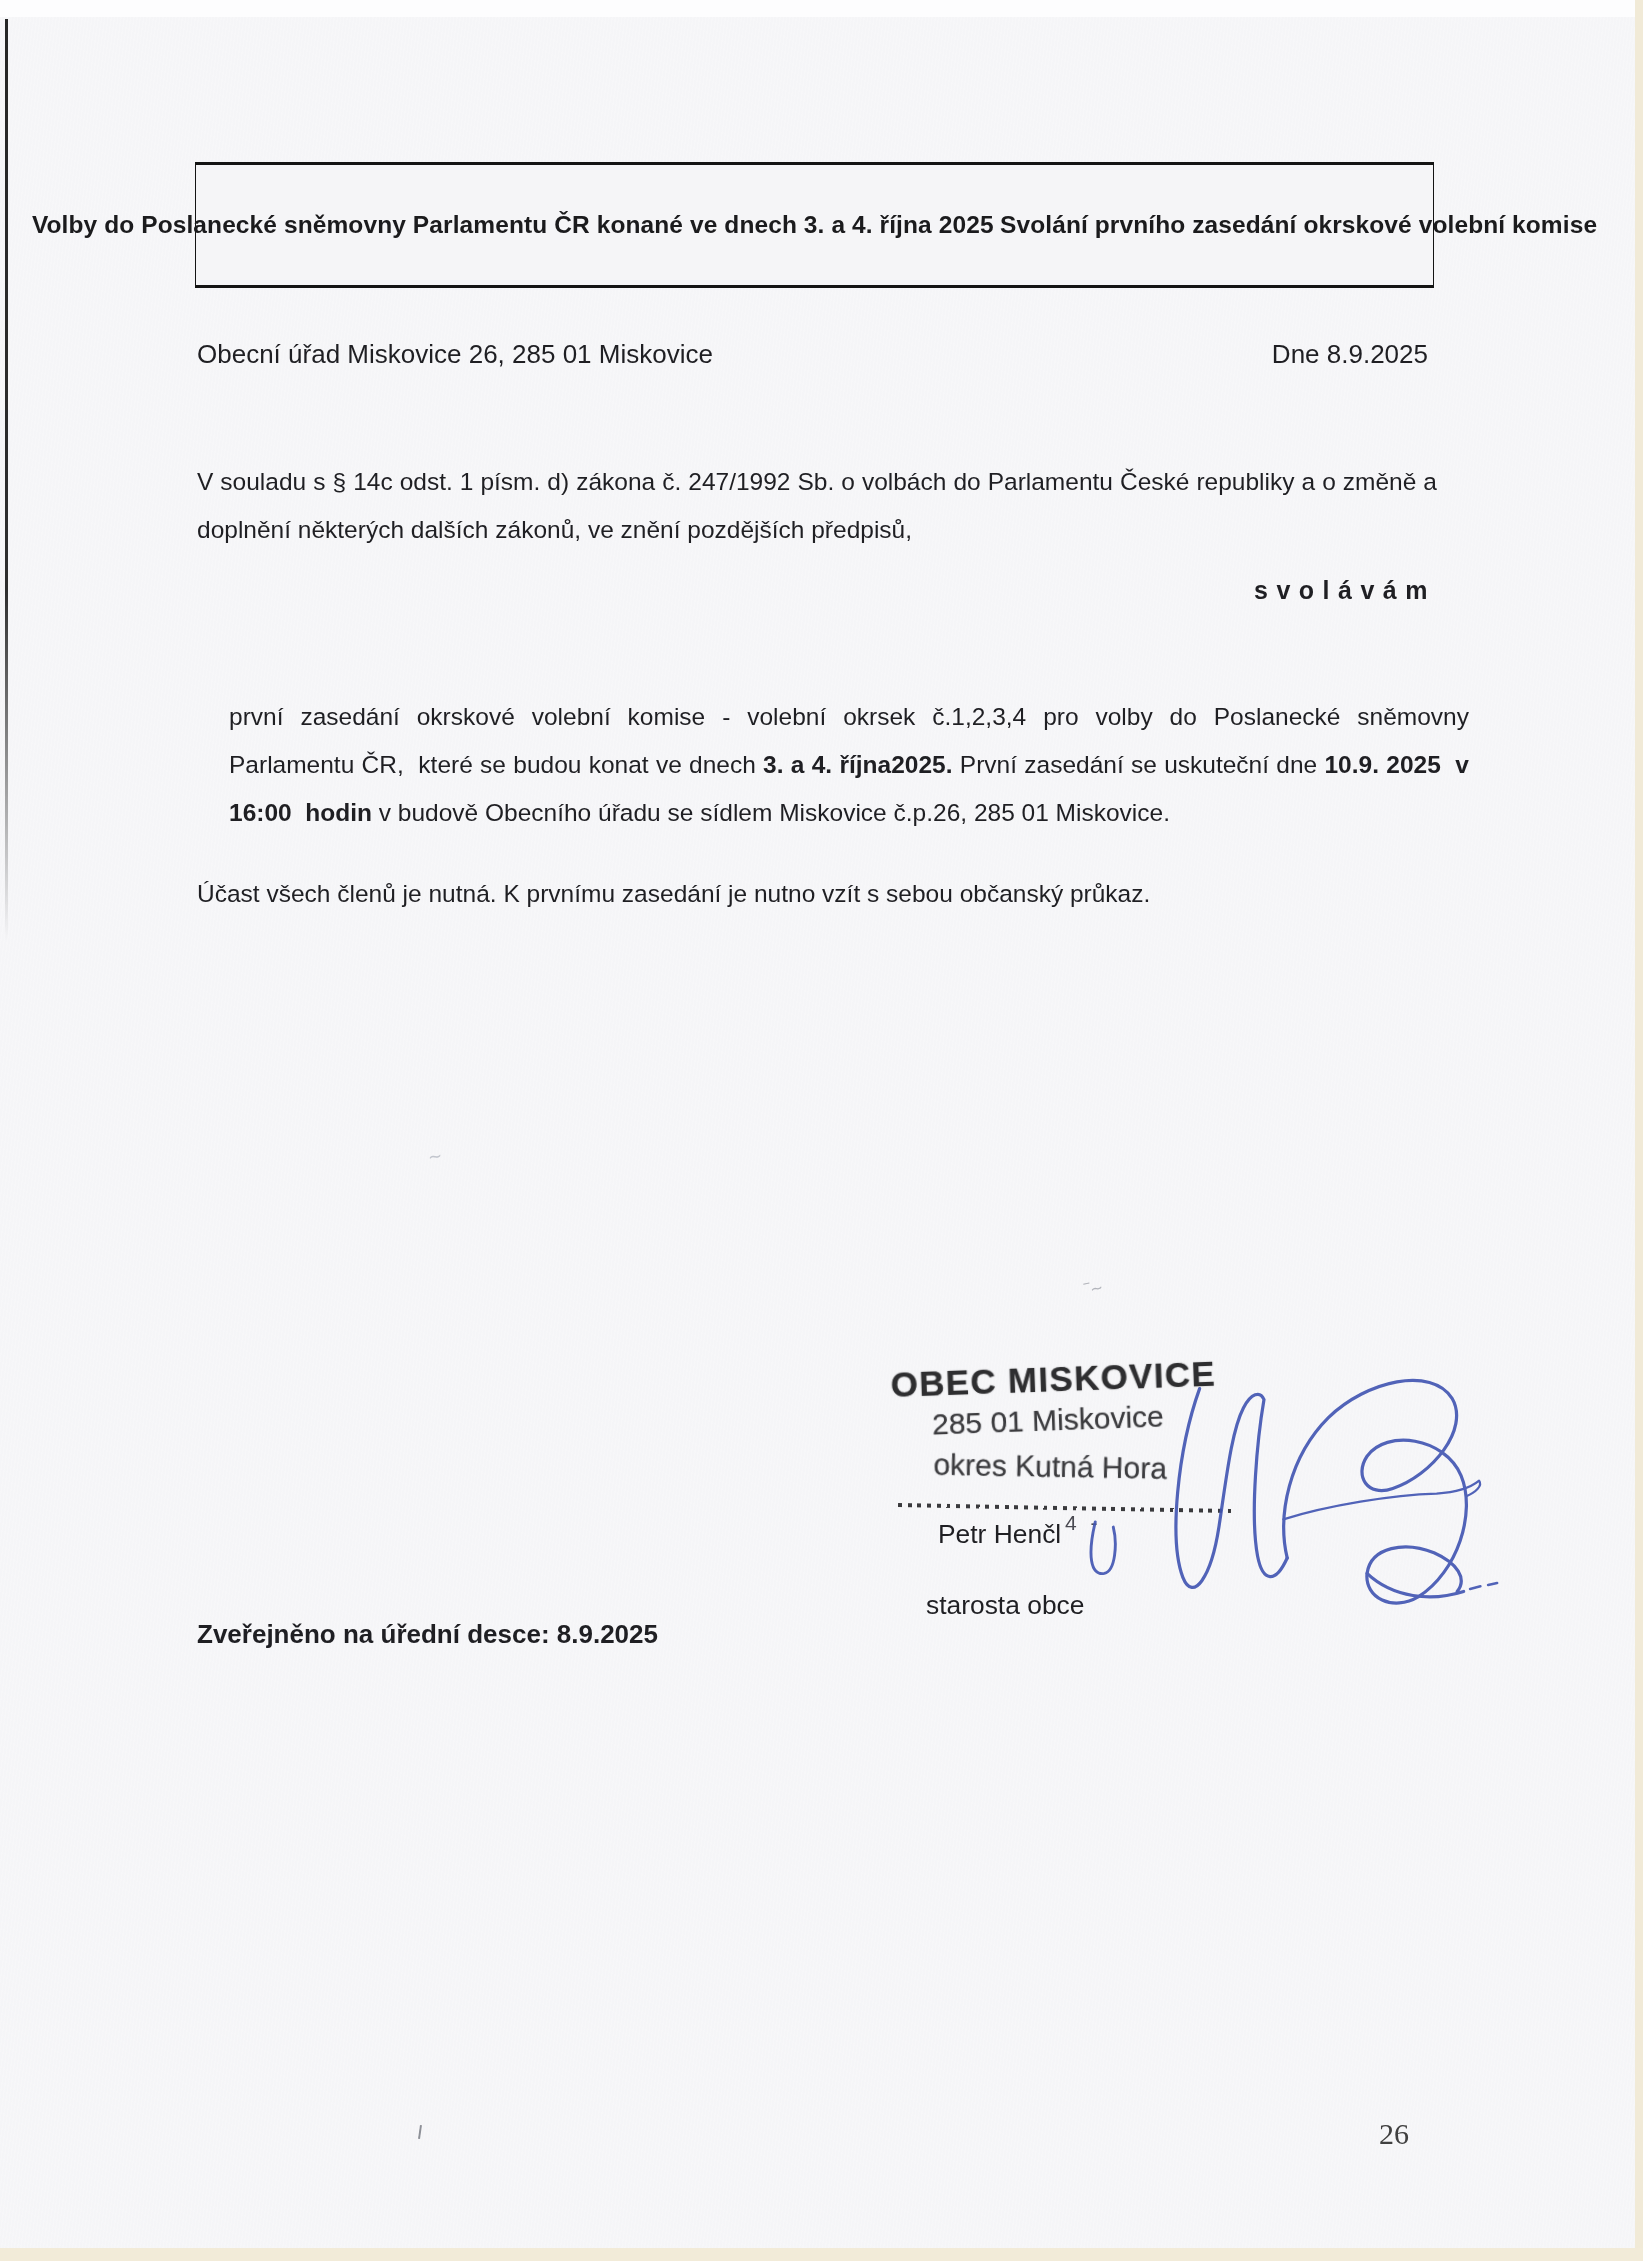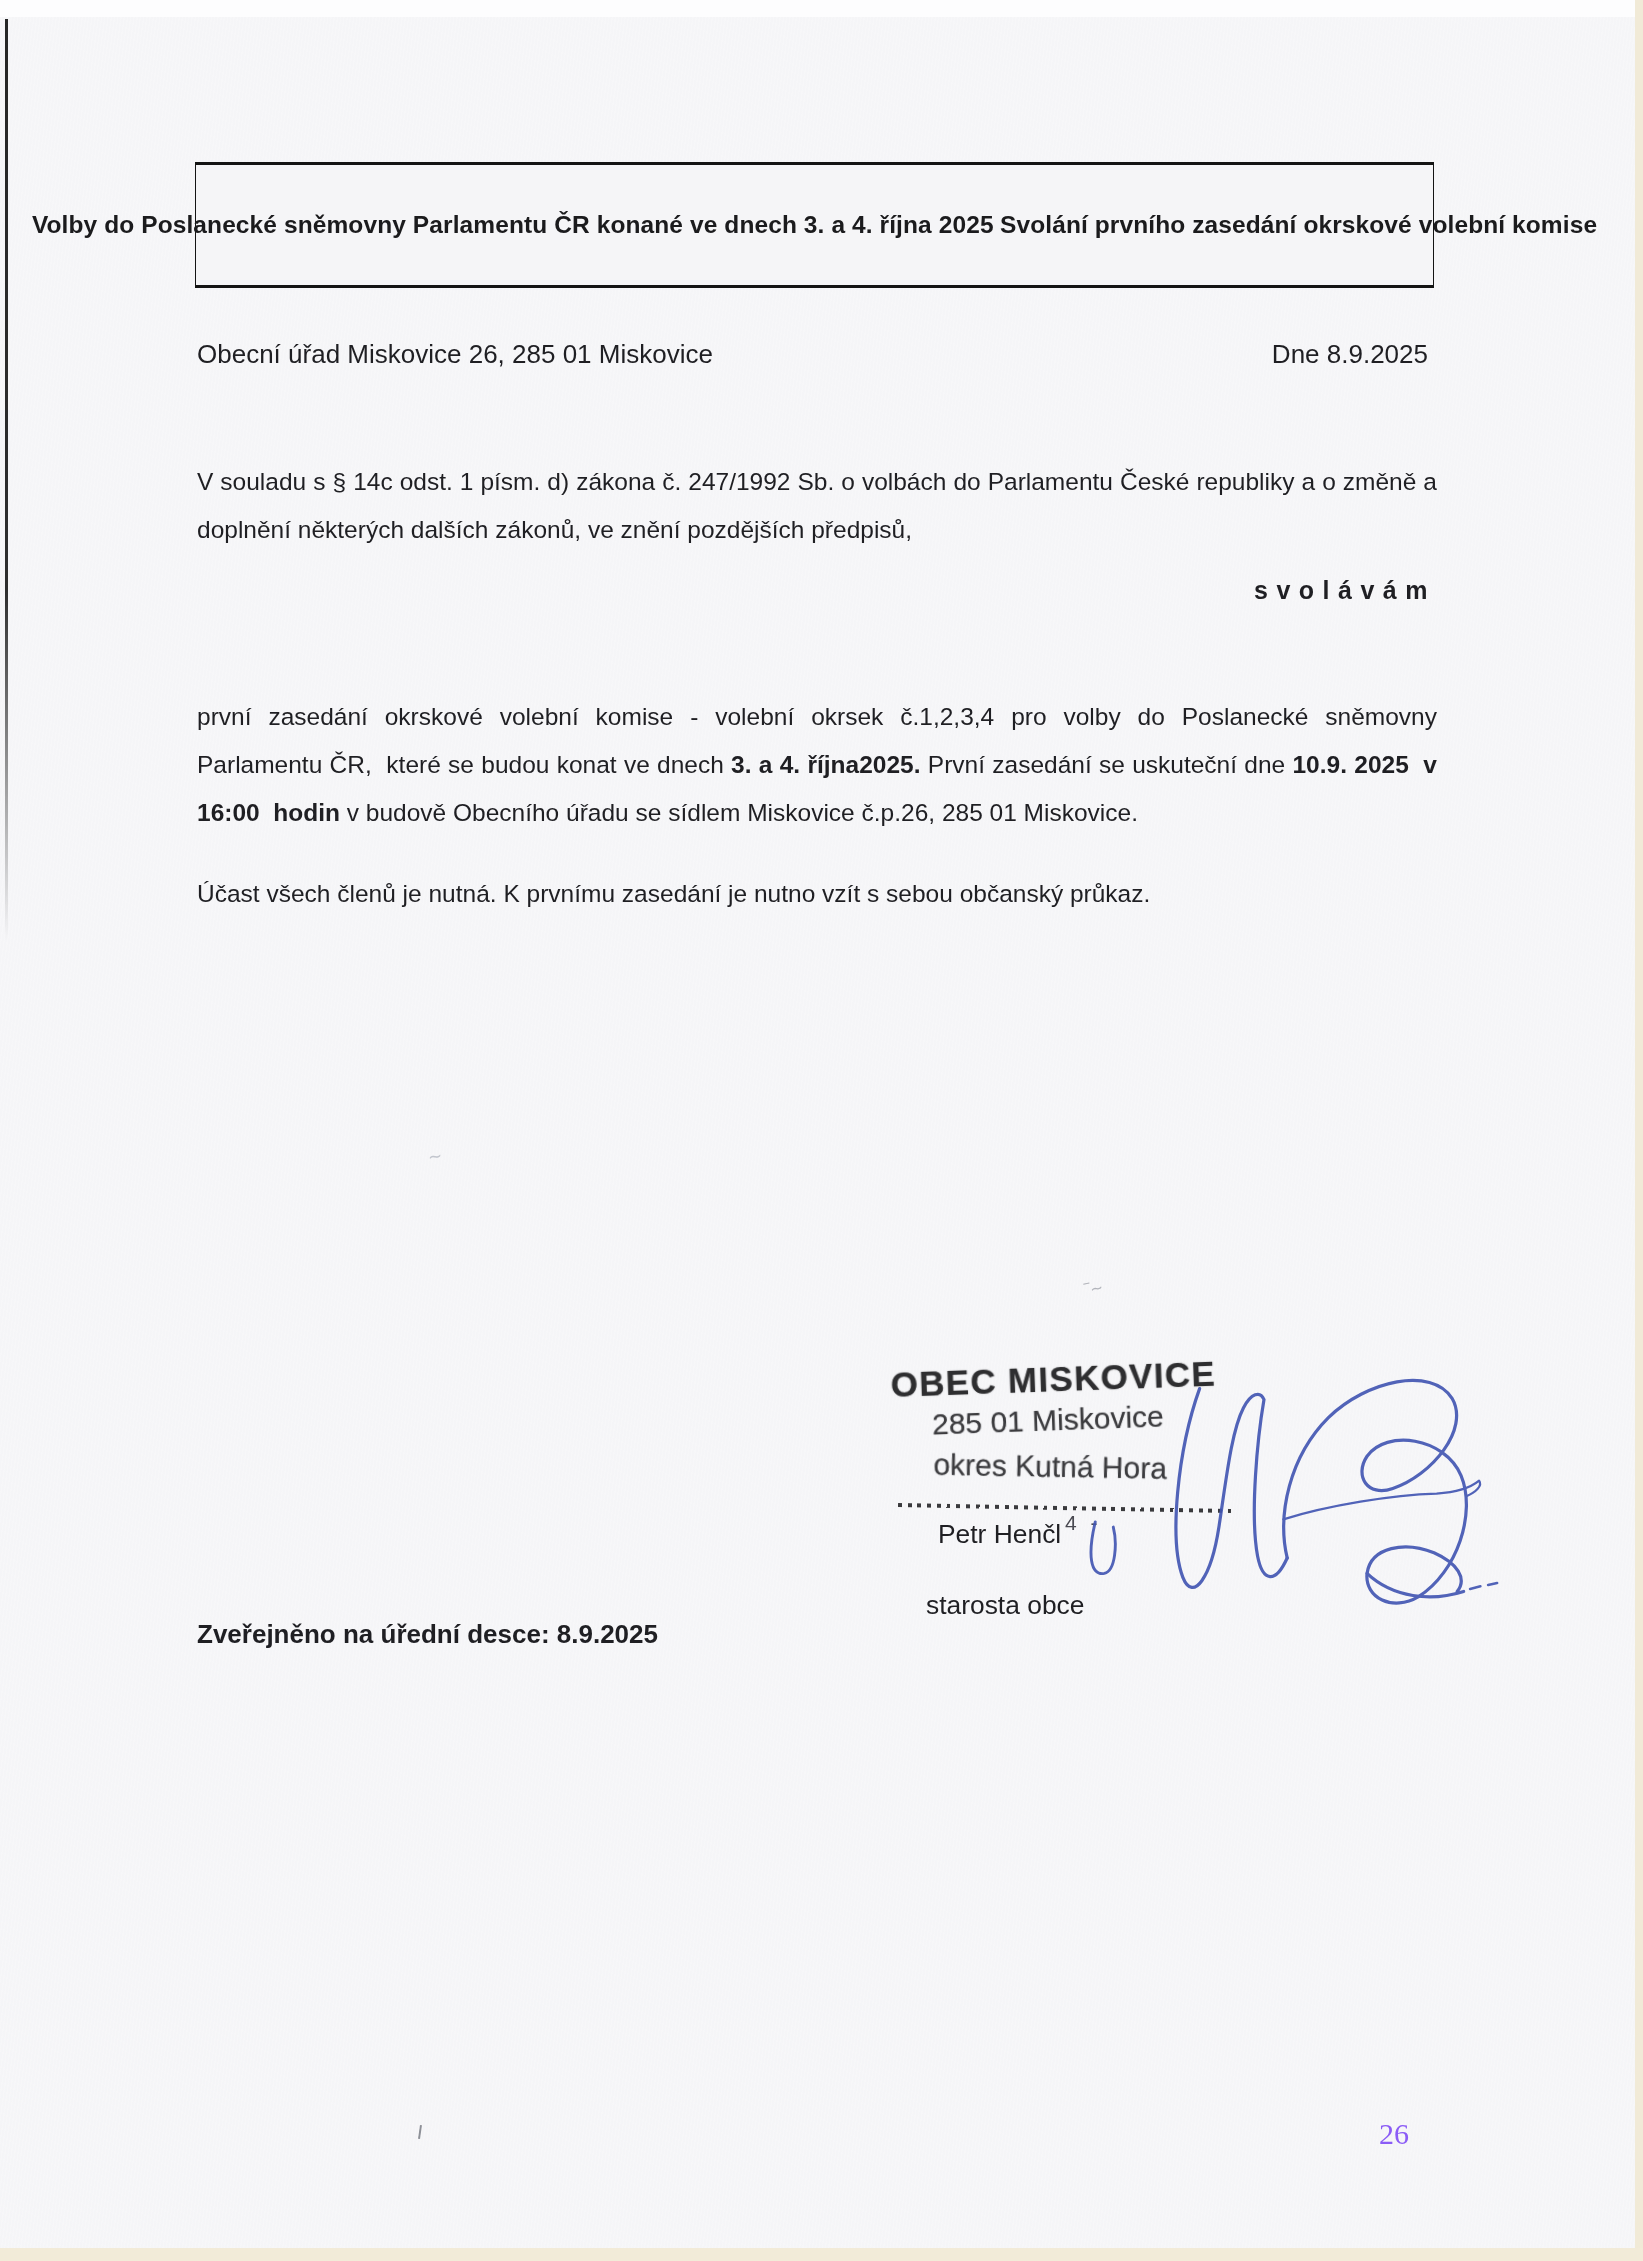--- a/index.html
+++ b/index.html
@@ -33,40 +33,40 @@
   }
   .header-box .t{font-weight:bold;font-size:24.5px;color:#1b1b1d;letter-spacing:0.1px;white-space:nowrap;}
   
   .meta-row{left:197px;top:339px;width:1231px;display:flex;justify-content:space-between;z-index:4;}
   .meta-row .m{font-size:26px;}
   
   .para{left:197px;width:1240px;font-size:24.5px;line-height:48px;text-align:justify;white-space:pre-wrap;z-index:4;}
   .p-intro{top:458px;}
   .keyword{left:197px;top:576px;width:1239px;text-align:right;font-size:25px;font-weight:bold;
     letter-spacing:.34em;z-index:4;}
-  .p-main{top:693px;}
+  .p-main{top:693px;margin-left:32px;}
   .p-note{top:870px;text-align:left;}
   
   .stamp{left:890px;top:1365px;width:413px;transform:rotate(-2deg);transform-origin:left top;
     color:#3c3c3f;z-index:5;filter:blur(0.3px);}
   .stamp .s1{font-size:35px;font-weight:bold;letter-spacing:1.3px;color:#2e2e30;
     text-shadow:0 0 1.3px rgba(46,46,48,.55);white-space:nowrap;}
   .stamp .s2,.stamp .s3{font-size:30px;padding-left:40px;margin-top:3.9px;
     text-shadow:0 0 1px rgba(60,60,63,.5);white-space:nowrap;}
   .stamp .s3{transform:rotate(3deg);transform-origin:left center;}
   .dotted-line{left:898px;top:1506px;width:333px;height:3.9px;transform:rotate(1deg);
     background:repeating-linear-gradient(90deg,#3a3a3d 0 3.9px,transparent 3.9px 9.7px);z-index:5;}
   .sig-name{left:938px;top:1519px;font-size:26.4px;z-index:6;white-space:nowrap;}
   .sig-name .pen-mark{display:inline-block;position:relative;top:-13px;left:3.9px;
     font-size:21px;color:#4a4a52;letter-spacing:3.9px;}
   .sig-title{left:926px;top:1590px;font-size:26.4px;z-index:6;white-space:nowrap;}
   .signature-svg{left:1006px;top:1321px;z-index:7;}
   
   .publication{left:197px;top:1619px;font-size:26px;font-weight:bold;z-index:4;white-space:nowrap;}
-  .page-number{left:1379px;top:2117px;font-size:30px;font-family:"Liberation Serif",serif;color:#8b5cf6;z-index:4;}
+  .page-number{left:1379px;top:2117px;font-size:30px;font-family:"Liberation Serif",serif;color:#404040;z-index:4;}
   
   .artifact{color:#c2c5cd;z-index:3;font-size:17px;}
   .a1{left:428px;top:1146px;transform:rotate(-8deg);}
   .a2{left:1085px;top:1280px;color:#b2b4bb;transform:rotate(-12deg);font-size:15.5px;}
   .a3{left:419px;top:2125px;width:1.9px;height:14px;background:#8a8d94;transform:rotate(8deg);}
 </style>
 </head>
 <body>
 
 <div class="paper">

